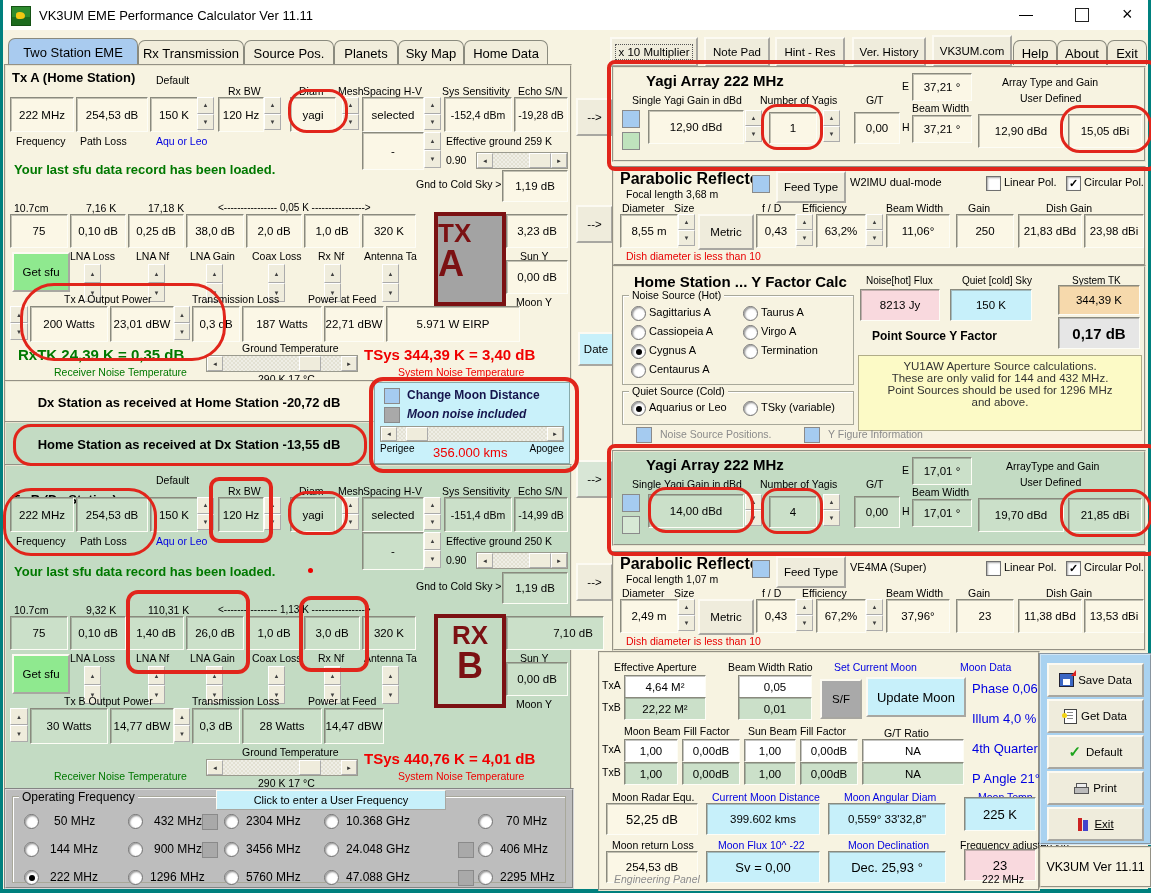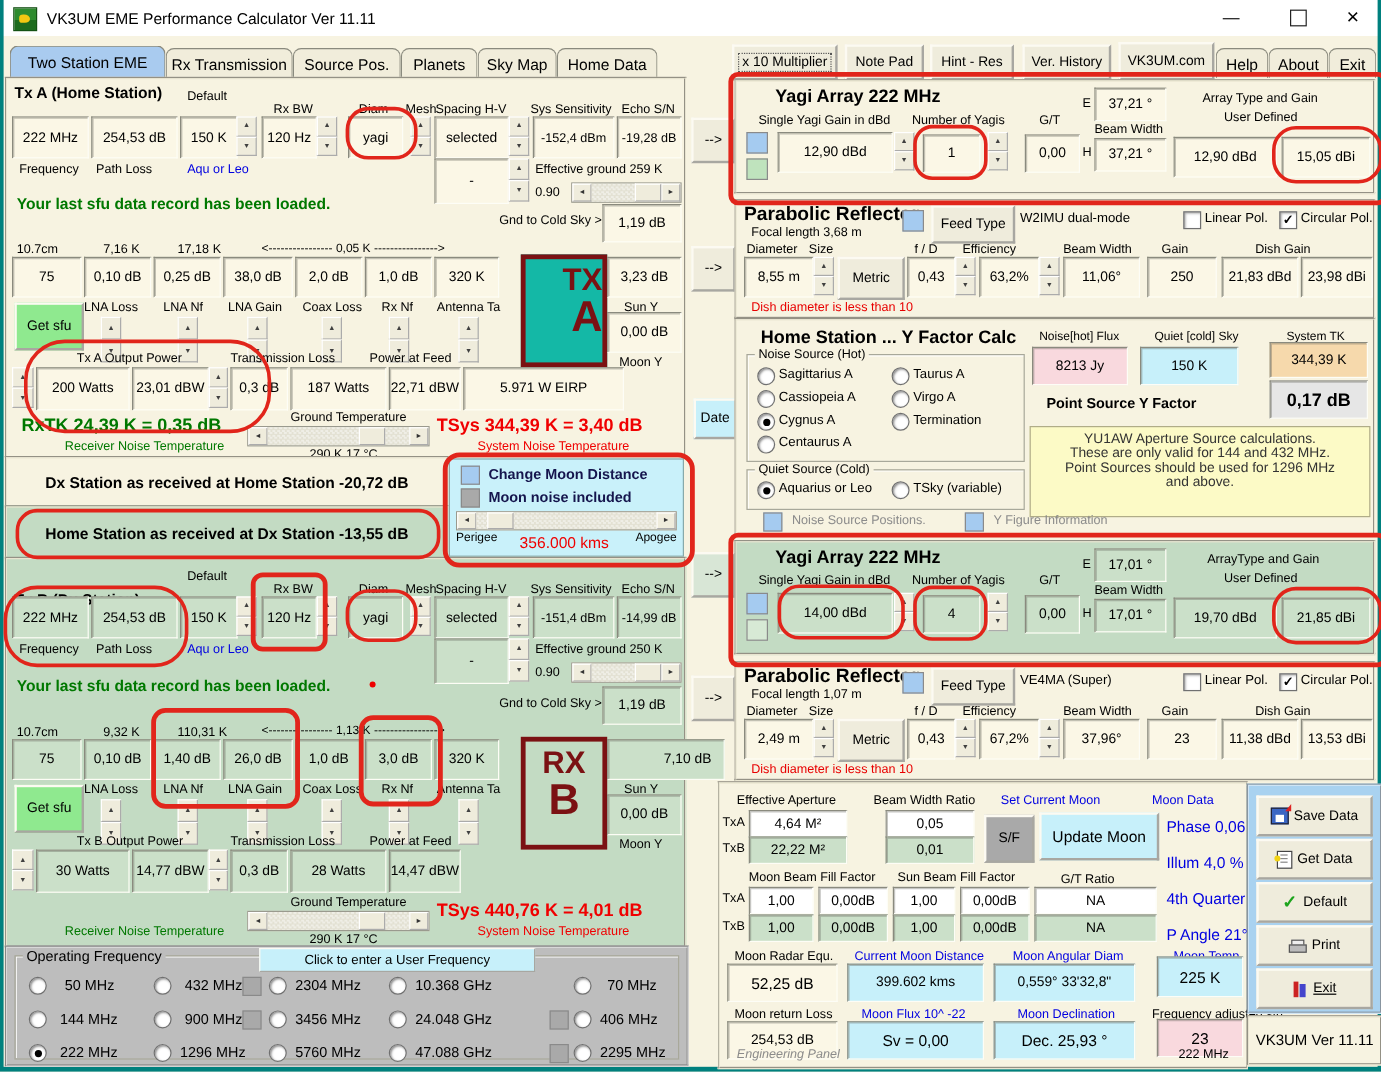--- a/index.html
+++ b/index.html
@@ -230,21 +230,21 @@
     <div class="f" style="left:240px;top:148px;width:54px;height:32px;">
           <span>2,0 dB</span>
         </div>
     <div class="f" style="left:298px;top:148px;width:54px;height:32px;">
           <span>1,0 dB</span>
         </div>
     <div class="f" style="left:356px;top:148px;width:52px;height:32px;">
           <span>320 K</span>
         </div>
 
-    <div class="abs" style="left:428px;top:146px;width:64px;height:86px;border:4px solid #7B1113;background:#14b8a6;text-align:right;">
+    <div class="abs" style="left:428px;top:146px;width:64px;height:86px;border:4px solid #7B1113;background:#a3a3a3;text-align:left;">
       <div class="tx-letter" style="font-size:26px;margin-top:4px;">TX</div>
       <div class="tx-letter" style="font-size:36px;">A</div>
     </div>
     <div class="f" style="left:500px;top:148px;width:60px;height:32px;">
           <span>3,23 dB</span>
         </div>
     <span class="l" style="left:514px;top:184px;">Sun Y</span>
 
     <div class="btn greenb" style="left:6px;top:186px;width:54px;height:36px;">
           <span>Get sfu</span>
@@ -333,21 +333,21 @@
     <span class="fld-title">Dx Station as received at Home Station  -20,72 dB</span>
   </div>
   <div class="p greenbg" style="left:1px;top:391px;width:366px;height:42px;display:flex;align-items:center;justify-content:center;">
     <span class="fld-title">Home Station as received at Dx Station  -13,55 dB</span>
   </div>
 
   <div class="abs" style="left:371px;top:352px;width:194px;height:80px;background:#C9F1FA;border:1px solid #8aa;">
     <span class="sq bluesq" style="left:9px;top:5px;"></span>
     <span class="l b" style="left:32px;top:5px;font-size:12px;color:#15154d;">Change Moon Distance</span>
     <span class="sq graysq" style="left:9px;top:24px;"></span>
-    <span class="l b" style="left:32px;top:24px;font-size:12px;color:#15154d;">Moon noise included</span>
+    <span class="l b" style="left:32px;top:24px;font-size:12px;color:#15154d;font-style:italic;">Moon noise included</span>
     <div class="hs" style="left:5px;top:43px;width:182px;height:14px;">
           <span class="al"></span>
           <span class="tr">
             <span class="th" style="left:6%;"></span>
           </span>
           <span class="ar"></span>
         </div>
     <span class="l" style="left:5px;top:60px;font-size:10px;">Perigee</span>
     <span class="l" style="right:5px;top:60px;font-size:10px;">Apogee</span>
     <span class="l" style="left:58px;top:62px;font-size:13px;color:#F00000;">356.000 kms</span>

